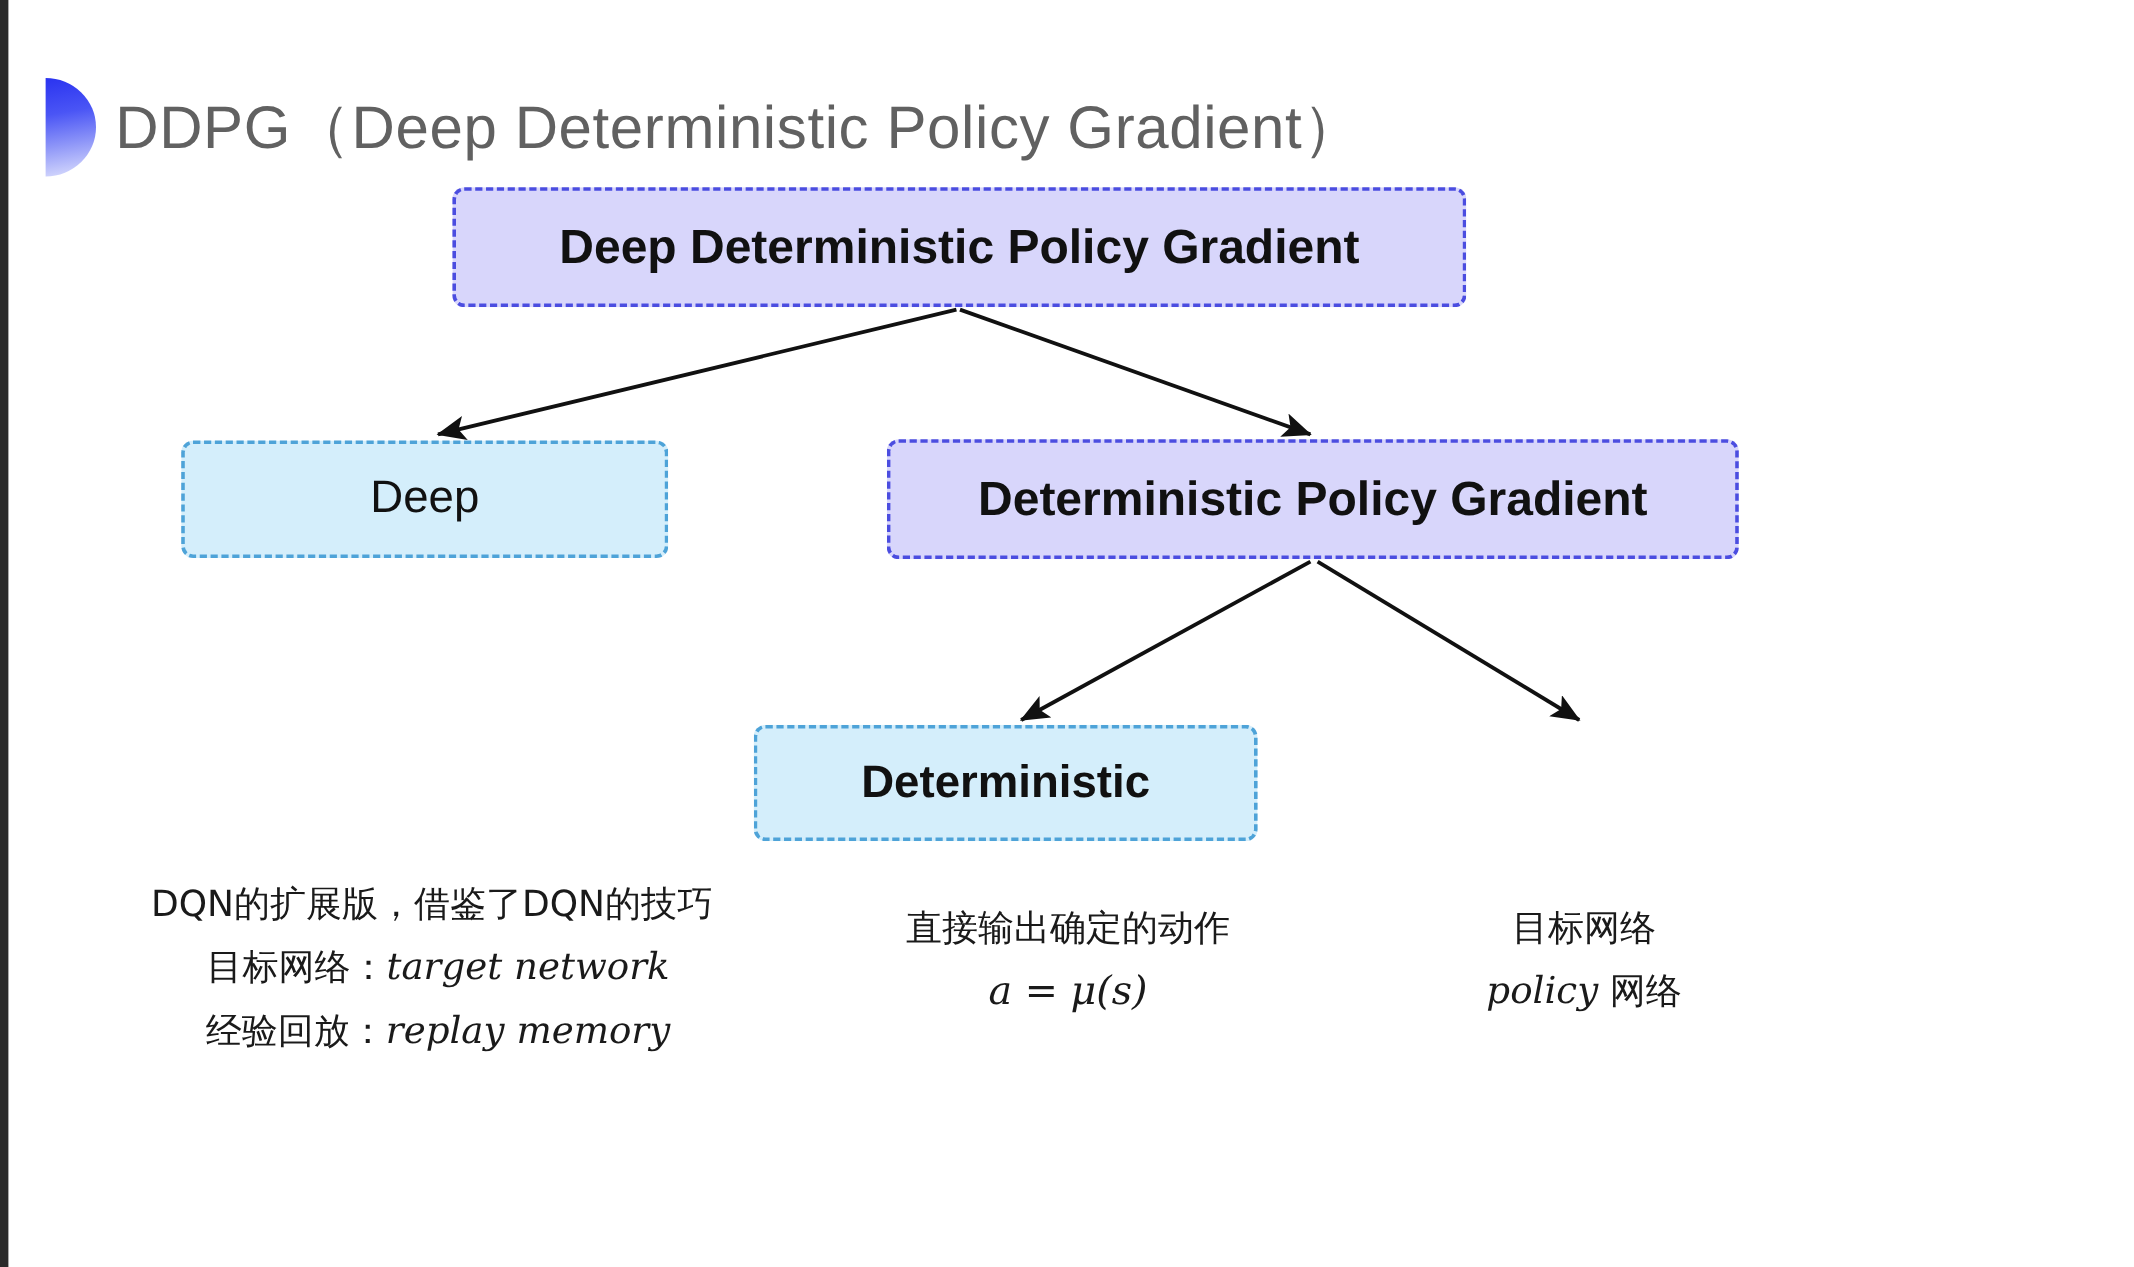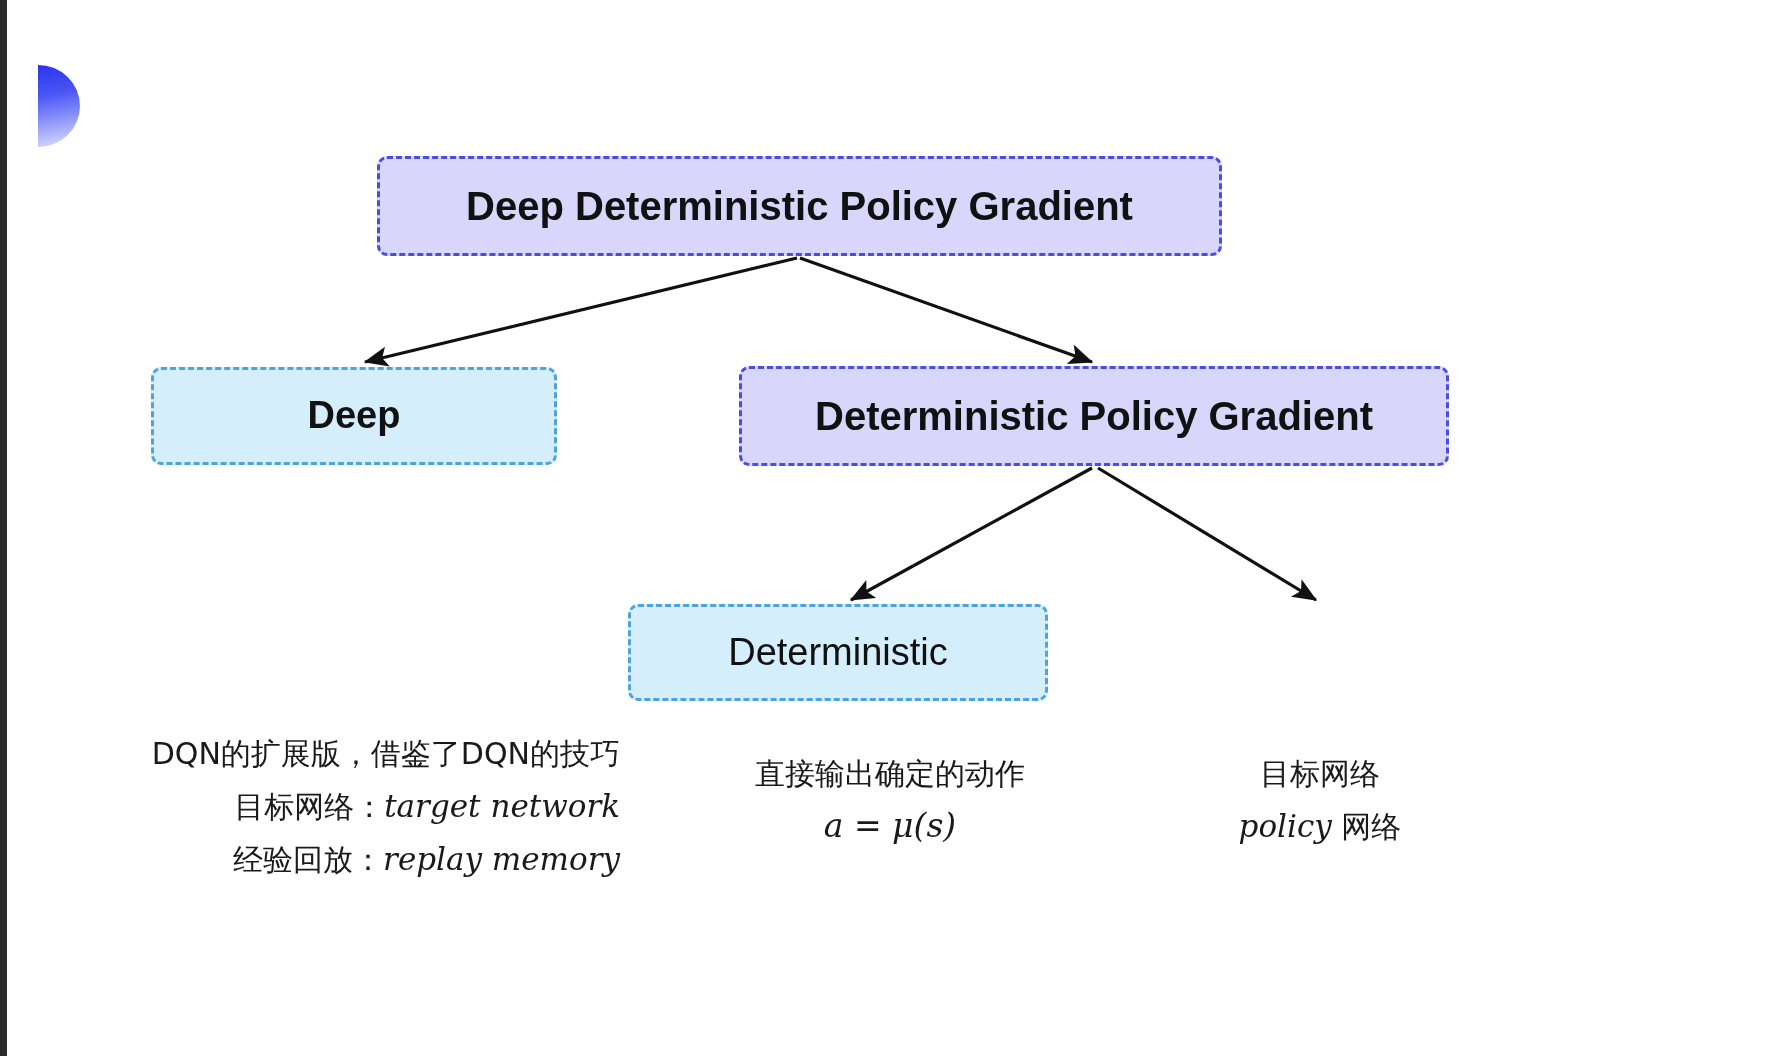--- a/index.html
+++ b/index.html
@@ -77,29 +77,29 @@
     background: #d4eefb;
     border: 3px dashed #4ea3d8;
   }
 
   #node-root {
     left: 377px;  top: 156px;  width: 845px;  height: 100px;
     font-size: 40px; font-weight: 700;
   }
   #node-deep {
     left: 151px;  top: 367px;  width: 406px;  height: 98px;
-    font-size: 38px; font-weight: 700;
+    font-size: 38px; font-weight: 400;
   }
   #node-dpg {
     left: 739px;  top: 366px;  width: 710px;  height: 100px;
     font-size: 40px; font-weight: 700;
   }
   #node-deterministic {
     left: 628px;  top: 604px;  width: 420px;  height: 97px;
-    font-size: 38px; font-weight: 400;
+    font-size: 38px; font-weight: 700;
   }
   #node-policy-gradient {
     left: 1110px; top: 604px;  width: 410px;  height: 97px;
     font-size: 38px; font-weight: 400;
   }
 
   
   #arrows {
     position: absolute;
     left: 0; top: 0;
@@ -129,21 +129,20 @@
     font-style: italic;
     font-size: 33px;
     line-height: 1.6;
     white-space: nowrap;
   }
 
   #caption-deep {
     left: 100px;
     top: 728px;
     width: 520px;
-    text-align: right;
   }
   #caption-deep .cn-indent { padding-left: 10px; }
 
   #caption-deterministic {
     left: 700px;
     top: 748px;
     width: 380px;
   }
   #caption-policy-gradient {
     left: 1140px;
@@ -153,20 +152,21 @@
 </style>
 </head>
 <body>
 
 <div id="slide">
 
   <div id="left-edge"></div>
 
   <div id="title-row">
     <div id="title-accent"></div>
+    <div id="title-text">DDPG（Deep Deterministic Policy Gradient）</div>
   </div>
 
   <svg id="arrows" viewBox="0 0 1778 1056" xmlns="http://www.w3.org/2000/svg">
     <defs>
       <marker id="arrowhead" markerWidth="9" markerHeight="9" refX="7.2" refY="3.2" orient="auto" markerUnits="strokeWidth">
         <path d="M0,0 L7.6,3.2 L0,6.4 L1.7,3.2 z" fill="#111111"></path>
       </marker>
     </defs>
 
     <line x1="797" y1="258" x2="365" y2="362" stroke="#111111" stroke-width="3.2" marker-end="url(#arrowhead)"></line>

